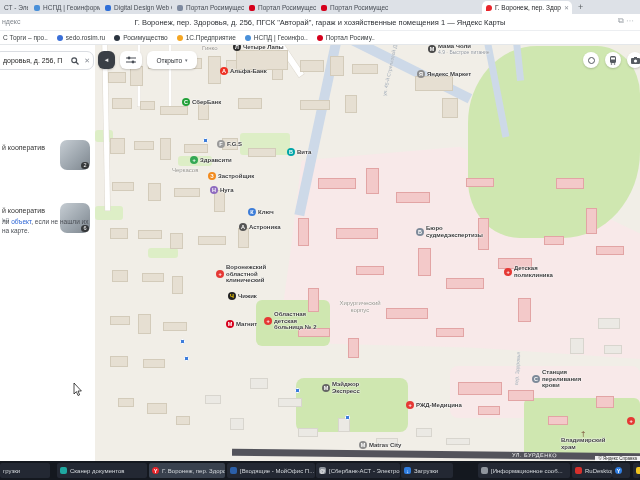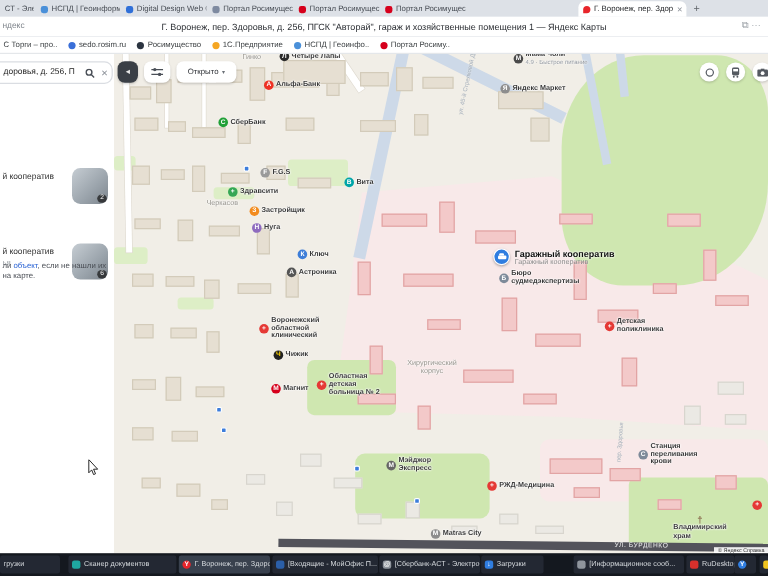--- a/index.html
+++ b/index.html
@@ -421,29 +421,20 @@
             <div>Владимирский</div>
             <div>храм</div>
           </span>
         </div>
         <div class="poi" style="left: 627px; top: 417px;">
           <span class="ic" style="background: rgb(229, 57, 53);">+</span>
           <span class="tl">
             <div></div>
           </span>
         </div>
-        <div class="selpoi" style="left: 411px; top: 207px;">
-          <div class="ic">
-            <div class="car"></div>
-          </div>
-          <div>
-            <div class="t1">Гаражный кооператив</div>
-            <div class="t2">Гаражный кооператив</div>
-          </div>
-        </div>
         <div class="copyright">© Яндекс   Справка</div>
       </div>
   </div>
 
   <div class="ctlbtn" style="left:98px;top:51px;width:17px;height:18px;background:#3a3f46;z-index:7;">
     <span style="color:#e8e8e8;font-size:7px;">◂</span>
   </div>
   <div class="ctlbtn" style="left:120px;top:51px;width:22px;height:18px;">
     <svg width="10" height="8">
       <line x1="0" y1="2" x2="10" y2="2" stroke="#4a4f57" stroke-width="1"></line>

